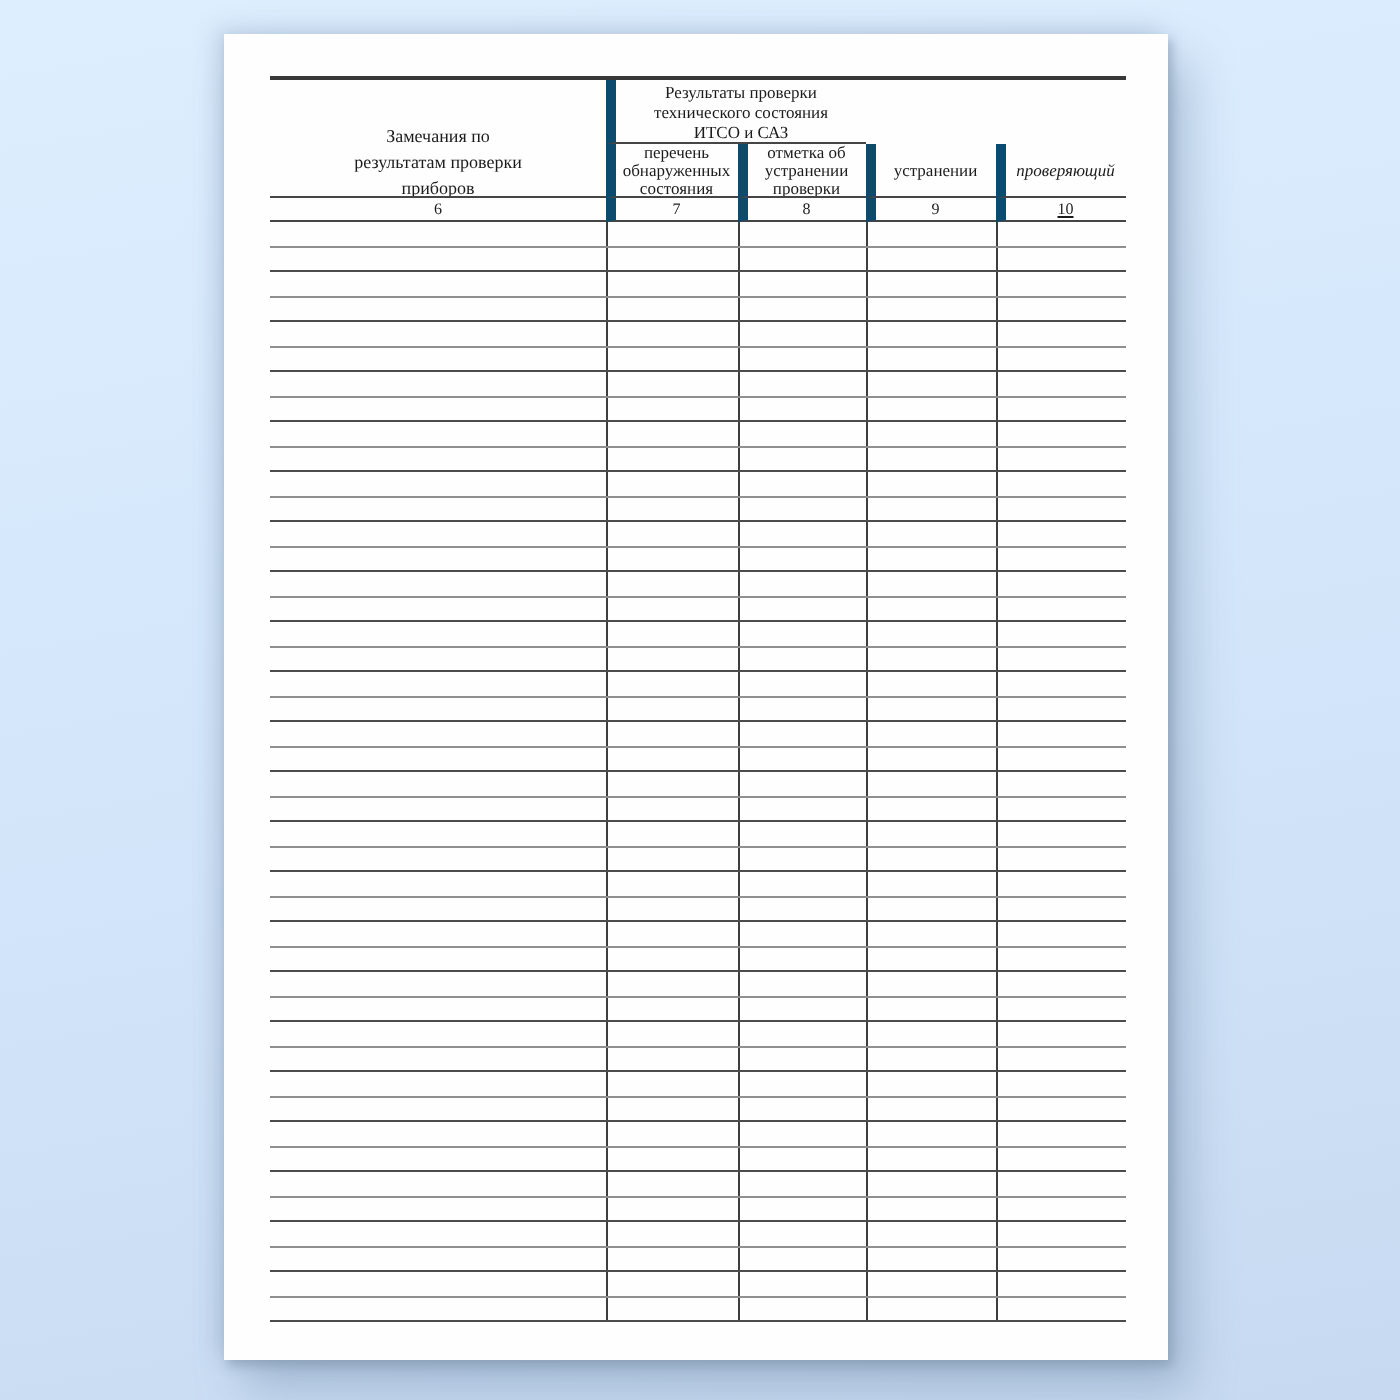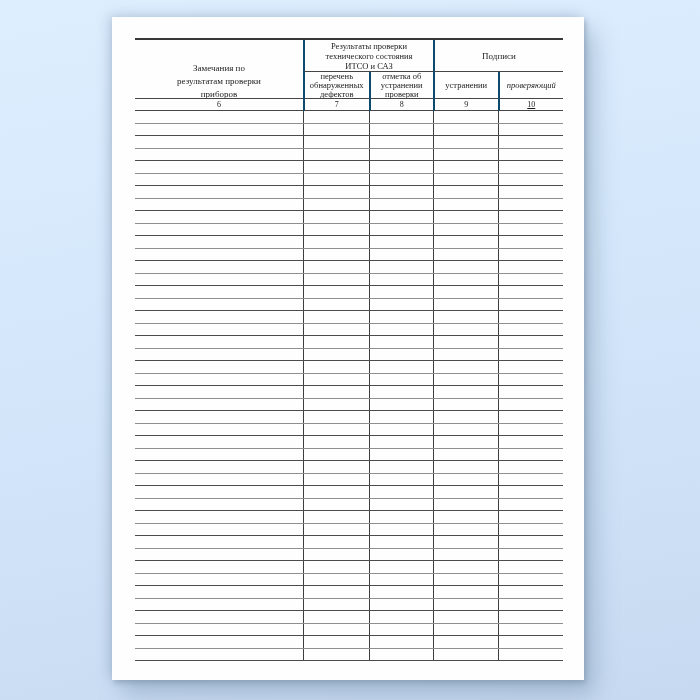--- a/index.html
+++ b/index.html
@@ -21,21 +21,21 @@
     position:absolute; left:23px; top:21px; width:428px;
     border-top:2px solid #383838;
     color:#1b1b1b;
   }
   .thead {
     display:grid;
     grid-template-columns:168px 65.5px 64.5px 64.5px 65.5px;
     grid-template-rows:32px 27px 12px;
   }
   .cell { display:flex; align-items:center; justify-content:center; text-align:center; overflow:hidden; }
-  .vline { border-left:2px solid #0c4a6e; }
+  .vline { border-left:5px solid #0c4a6e; }
   .hline { border-bottom:1px solid #454545; }
   .col6head { grid-area:1/1/3/2; font-size:9px; line-height:13px;margin-top:24px; }
   .groupResults { grid-area:1/2/2/4; font-size:8.5px; line-height:10px; }
   .groupSign   { grid-area:1/4/2/6; font-size:9px; }
   .sub7  { grid-area:2/2/3/3; font-size:8.5px; line-height:9px; }
   .sub8  { grid-area:2/3/3/4; font-size:8.5px; line-height:9px; }
   .sub9  { grid-area:2/4/3/5; font-size:8.5px; }
   .sub10 { grid-area:2/5/3/6; font-size:8.5px;font-style:italic; }
   .numcell { font-size:8px; line-height:11px; border-bottom:1px solid #454545; }
   .multiline { white-space:pre-line; }
@@ -59,27 +59,24 @@
       <div class="cell col6head hline">
         <span class="multiline">Замечания по
 результатам проверки
 приборов</span>
       </div>
       <div class="cell groupResults vline hline">
         <span class="multiline">Результаты проверки
 технического состояния
 ИТСО и САЗ</span>
       </div>
-      <div class="cell groupSign vline hline">
-        <span>Подписи</span>
-      </div>
       <div class="cell sub7 vline hline">
         <span class="multiline">перечень
 обнаруженных
-дефектов</span>
+состояния</span>
       </div>
       <div class="cell sub8 vline hline">
         <span class="multiline">отметка об
 устранении
 проверки</span>
       </div>
       <div class="cell sub9 vline hline">
         <span>устранении</span>
       </div>
       <div class="cell sub10 vline hline">

